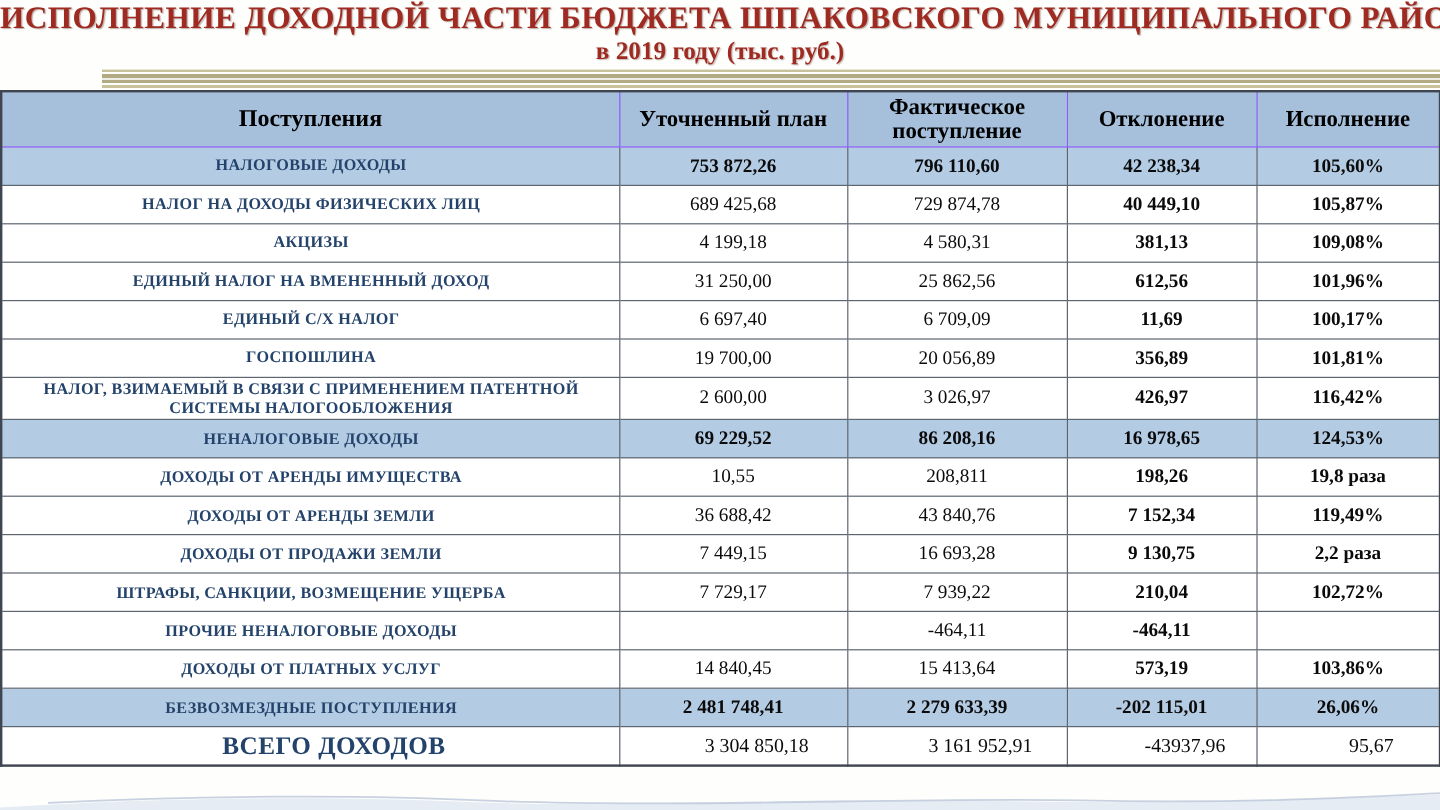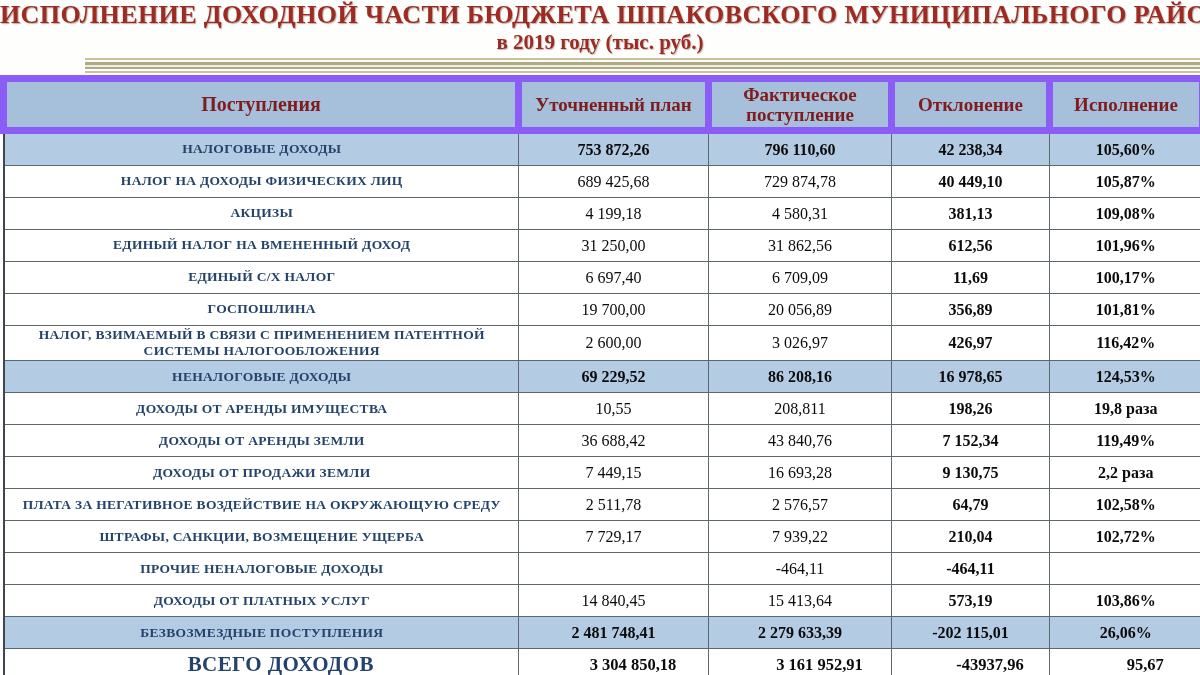--- a/index.html
+++ b/index.html
@@ -27,39 +27,39 @@
       #b1aa82 9px,#b1aa82 11px,rgba(0,0,0,0) 11px,rgba(0,0,0,0) 13px,
       #c8c29c 13px,#c8c29c 15px,rgba(0,0,0,0) 15px);
   }
   
   table.budget{
     position:absolute;top:75px;left:0;width:1199px;z-index:2;
     border-collapse:collapse;table-layout:fixed;
     border:2px solid #3f4650;background:#fff;
   }
   th{
-    background:#a6c0dc;border:7px solid #8b5cf6;
-    font-size:19px;font-weight:bold;color:#7f1d1d;
+    background:#a6c0dc;border:1px solid #8b5cf6;
+    font-size:19px;font-weight:bold;color:#000000;
     height:45px;line-height:1.05;padding:0 2px;text-align:center;
   }
   th.th-first{font-size:20px;}
   td{
     border:1px solid #5d6570;font-size:16px;color:#0b0b0b;
     text-align:center;padding:1px 5px;height:29px;background:#fff;
   }
   td.c-label{
     text-align:center;font-weight:bold;color:#24436b;
     font-size:13.5px;line-height:1.2;letter-spacing:.3px;padding-left:6px;
   }
   td.c-dev,td.c-exec{font-weight:bold;}
   tr.section td{background:#b4cbe4;}
   tr.section td.c-num{font-weight:bold;}
   tr.total td{background:#fff;padding-left:44px;}
   tr.total td.c-label{font-size:21px;letter-spacing:.4px;}
-  tr.total td.c-num{font-weight:bold;font-size:16.5px;}
+  tr.total td.c-num{font-weight:normal;font-size:16.5px;}
   
   .bottom-wave{position:absolute;left:0;bottom:0;width:1200px;height:16px;z-index:0;}
 </style>
 </head>
 <body>
 
 <div class="slide">
 
   <div class="title-block">
     <div class="title-line1">ИСПОЛНЕНИЕ ДОХОДНОЙ ЧАСТИ БЮДЖЕТА ШПАКОВСКОГО МУНИЦИПАЛЬНОГО РАЙОНА</div>
@@ -103,21 +103,21 @@
         <tr class="normal">
           <td class="c-label">АКЦИЗЫ</td>
           <td class="c-num c-plan">4 199,18</td>
           <td class="c-num c-fact">4 580,31</td>
           <td class="c-num c-dev">381,13</td>
           <td class="c-num c-exec">109,08%</td>
         </tr>
         <tr class="normal">
           <td class="c-label">ЕДИНЫЙ НАЛОГ НА  ВМЕНЕННЫЙ ДОХОД</td>
           <td class="c-num c-plan">31 250,00</td>
-          <td class="c-num c-fact">31 862,56</td>
+          <td class="c-num c-fact">25 862,56</td>
           <td class="c-num c-dev">612,56</td>
           <td class="c-num c-exec">101,96%</td>
         </tr>
         <tr class="normal">
           <td class="c-label">ЕДИНЫЙ С/Х НАЛОГ</td>
           <td class="c-num c-plan">6 697,40</td>
           <td class="c-num c-fact">6 709,09</td>
           <td class="c-num c-dev">11,69</td>
           <td class="c-num c-exec">100,17%</td>
         </tr>
@@ -157,27 +157,20 @@
           <td class="c-num c-exec">119,49%</td>
         </tr>
         <tr class="normal">
           <td class="c-label">ДОХОДЫ ОТ ПРОДАЖИ ЗЕМЛИ</td>
           <td class="c-num c-plan">7 449,15</td>
           <td class="c-num c-fact">16 693,28</td>
           <td class="c-num c-dev">9 130,75</td>
           <td class="c-num c-exec">2,2 раза</td>
         </tr>
         <tr class="normal">
-          <td class="c-label">ПЛАТА ЗА НЕГАТИВНОЕ ВОЗДЕЙСТВИЕ НА ОКРУЖАЮЩУЮ СРЕДУ</td>
-          <td class="c-num c-plan">2 511,78</td>
-          <td class="c-num c-fact">2 576,57</td>
-          <td class="c-num c-dev">64,79</td>
-          <td class="c-num c-exec">102,58%</td>
-        </tr>
-        <tr class="normal">
           <td class="c-label">ШТРАФЫ, САНКЦИИ, ВОЗМЕЩЕНИЕ УЩЕРБА</td>
           <td class="c-num c-plan">7 729,17</td>
           <td class="c-num c-fact">7 939,22</td>
           <td class="c-num c-dev">210,04</td>
           <td class="c-num c-exec">102,72%</td>
         </tr>
         <tr class="normal">
           <td class="c-label">ПРОЧИЕ НЕНАЛОГОВЫЕ ДОХОДЫ</td>
           <td class="c-num c-plan"></td>
           <td class="c-num c-fact">-464,11</td>

